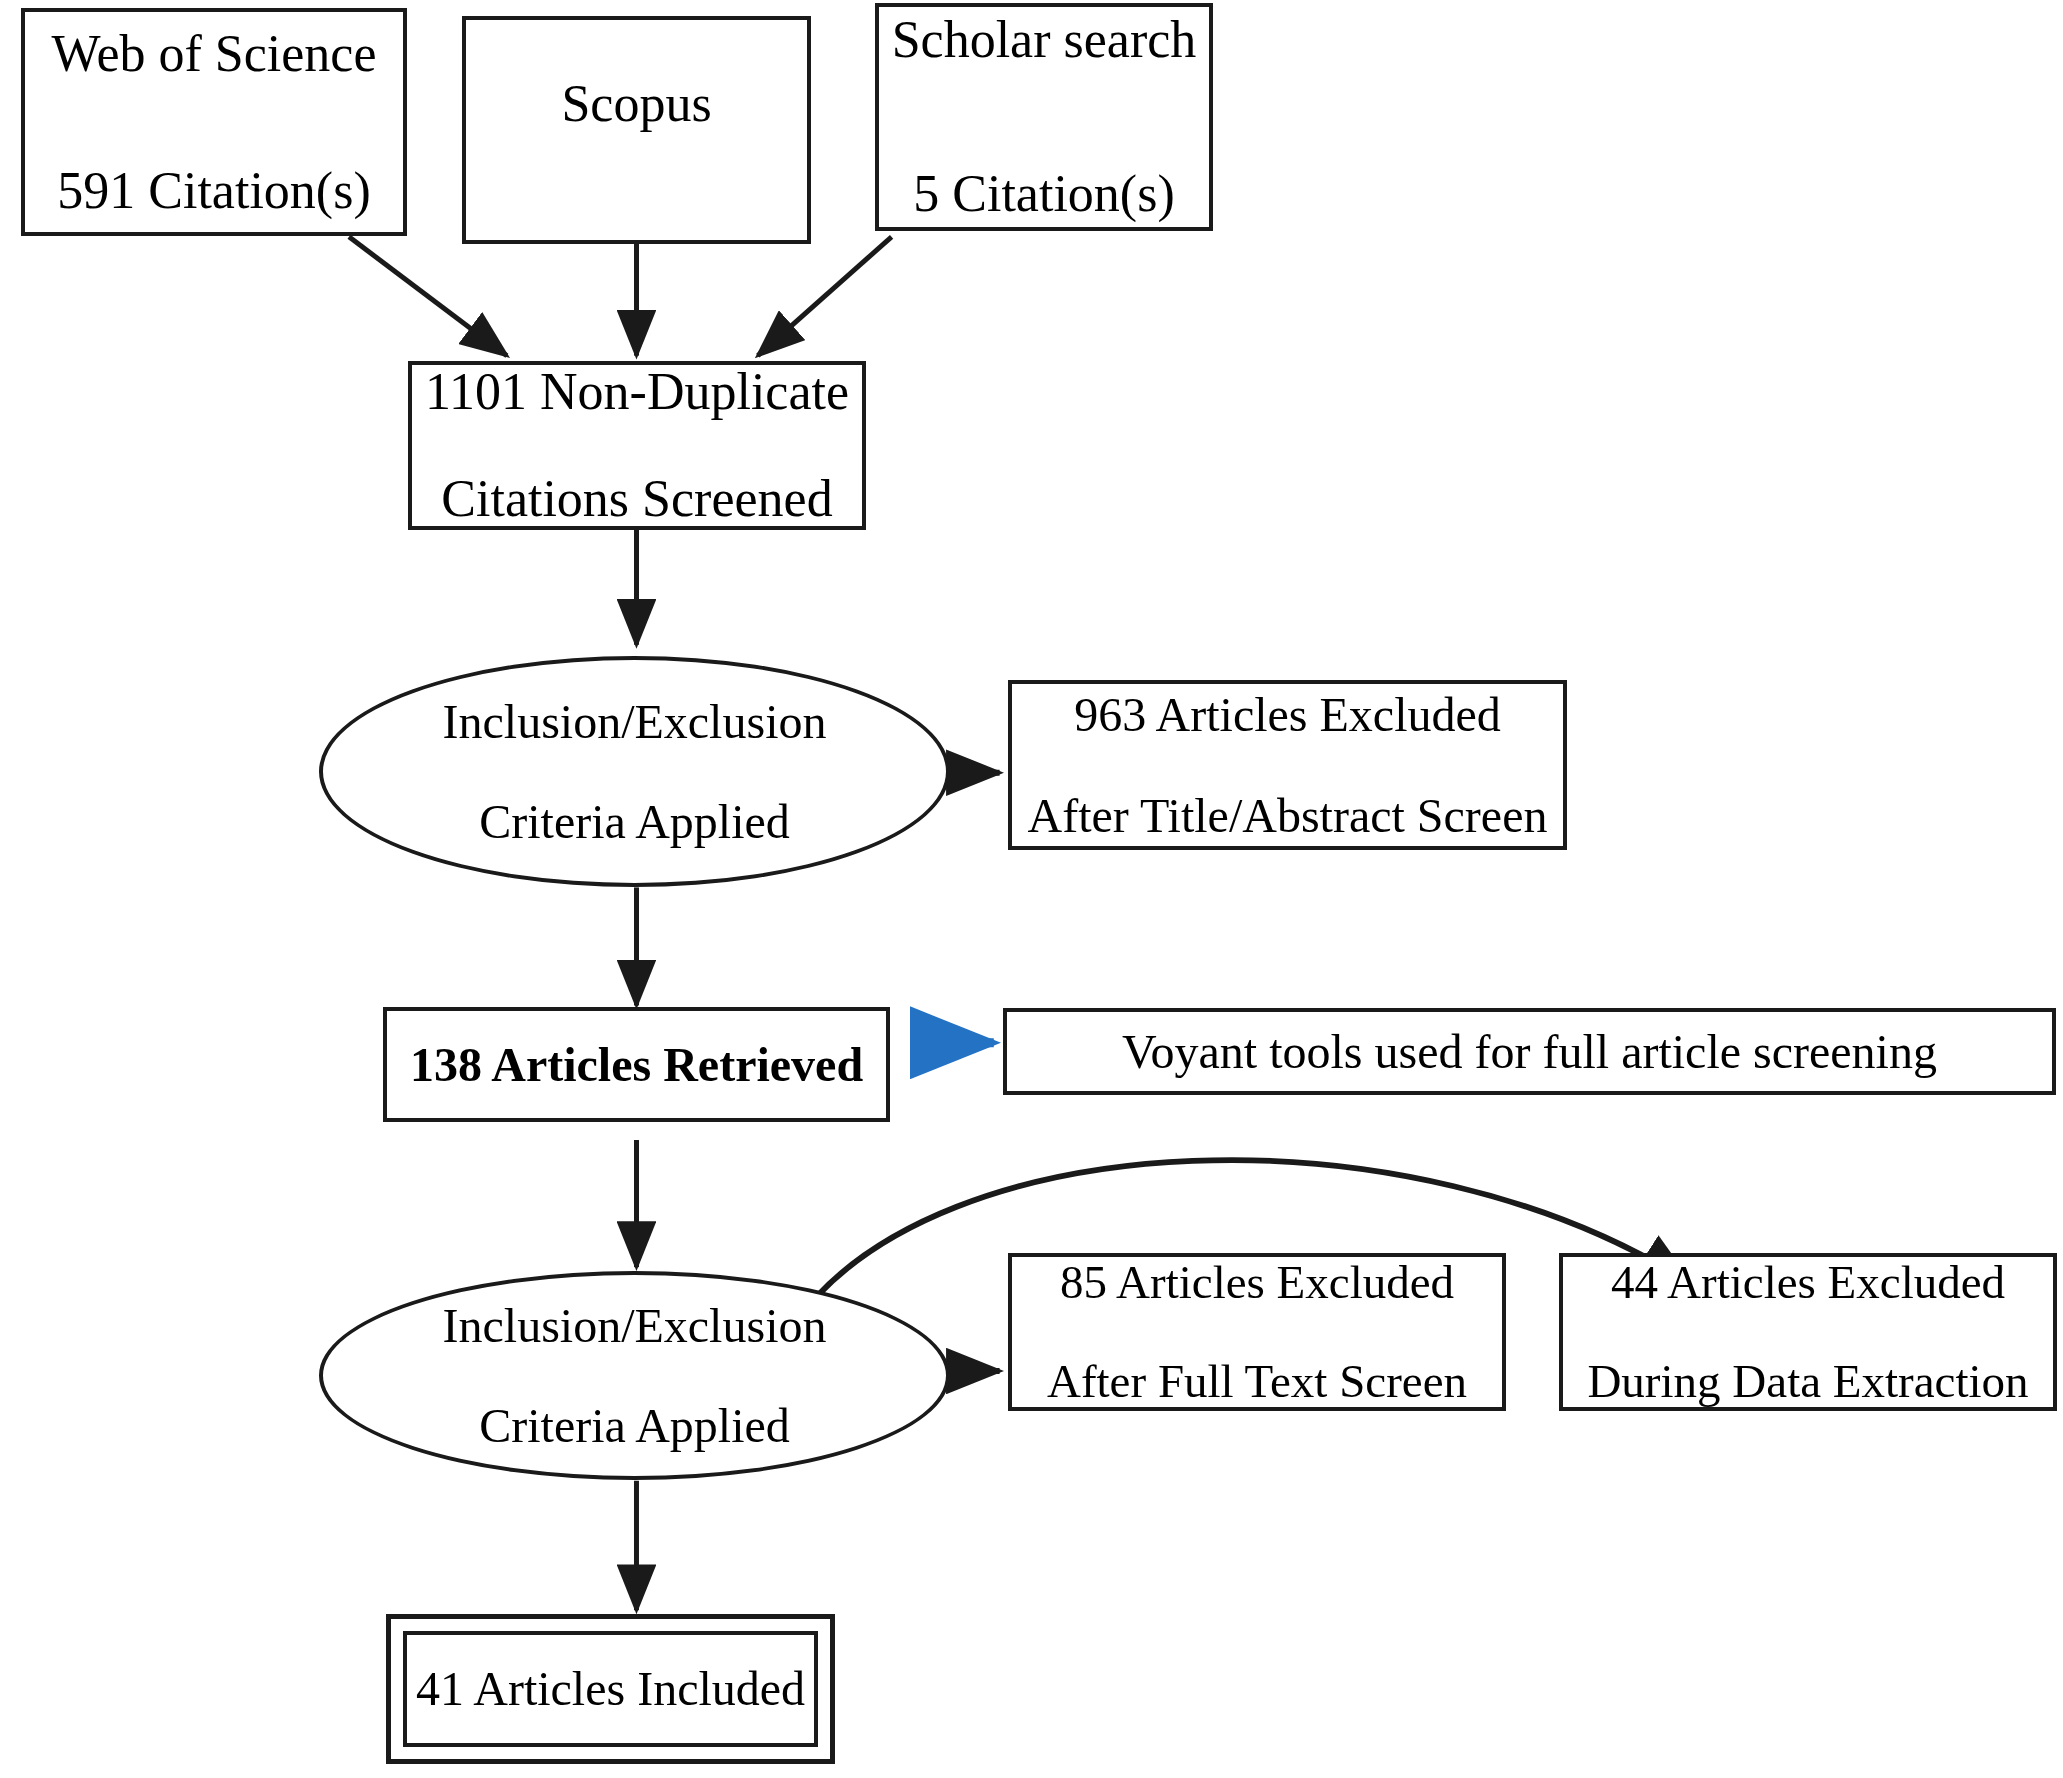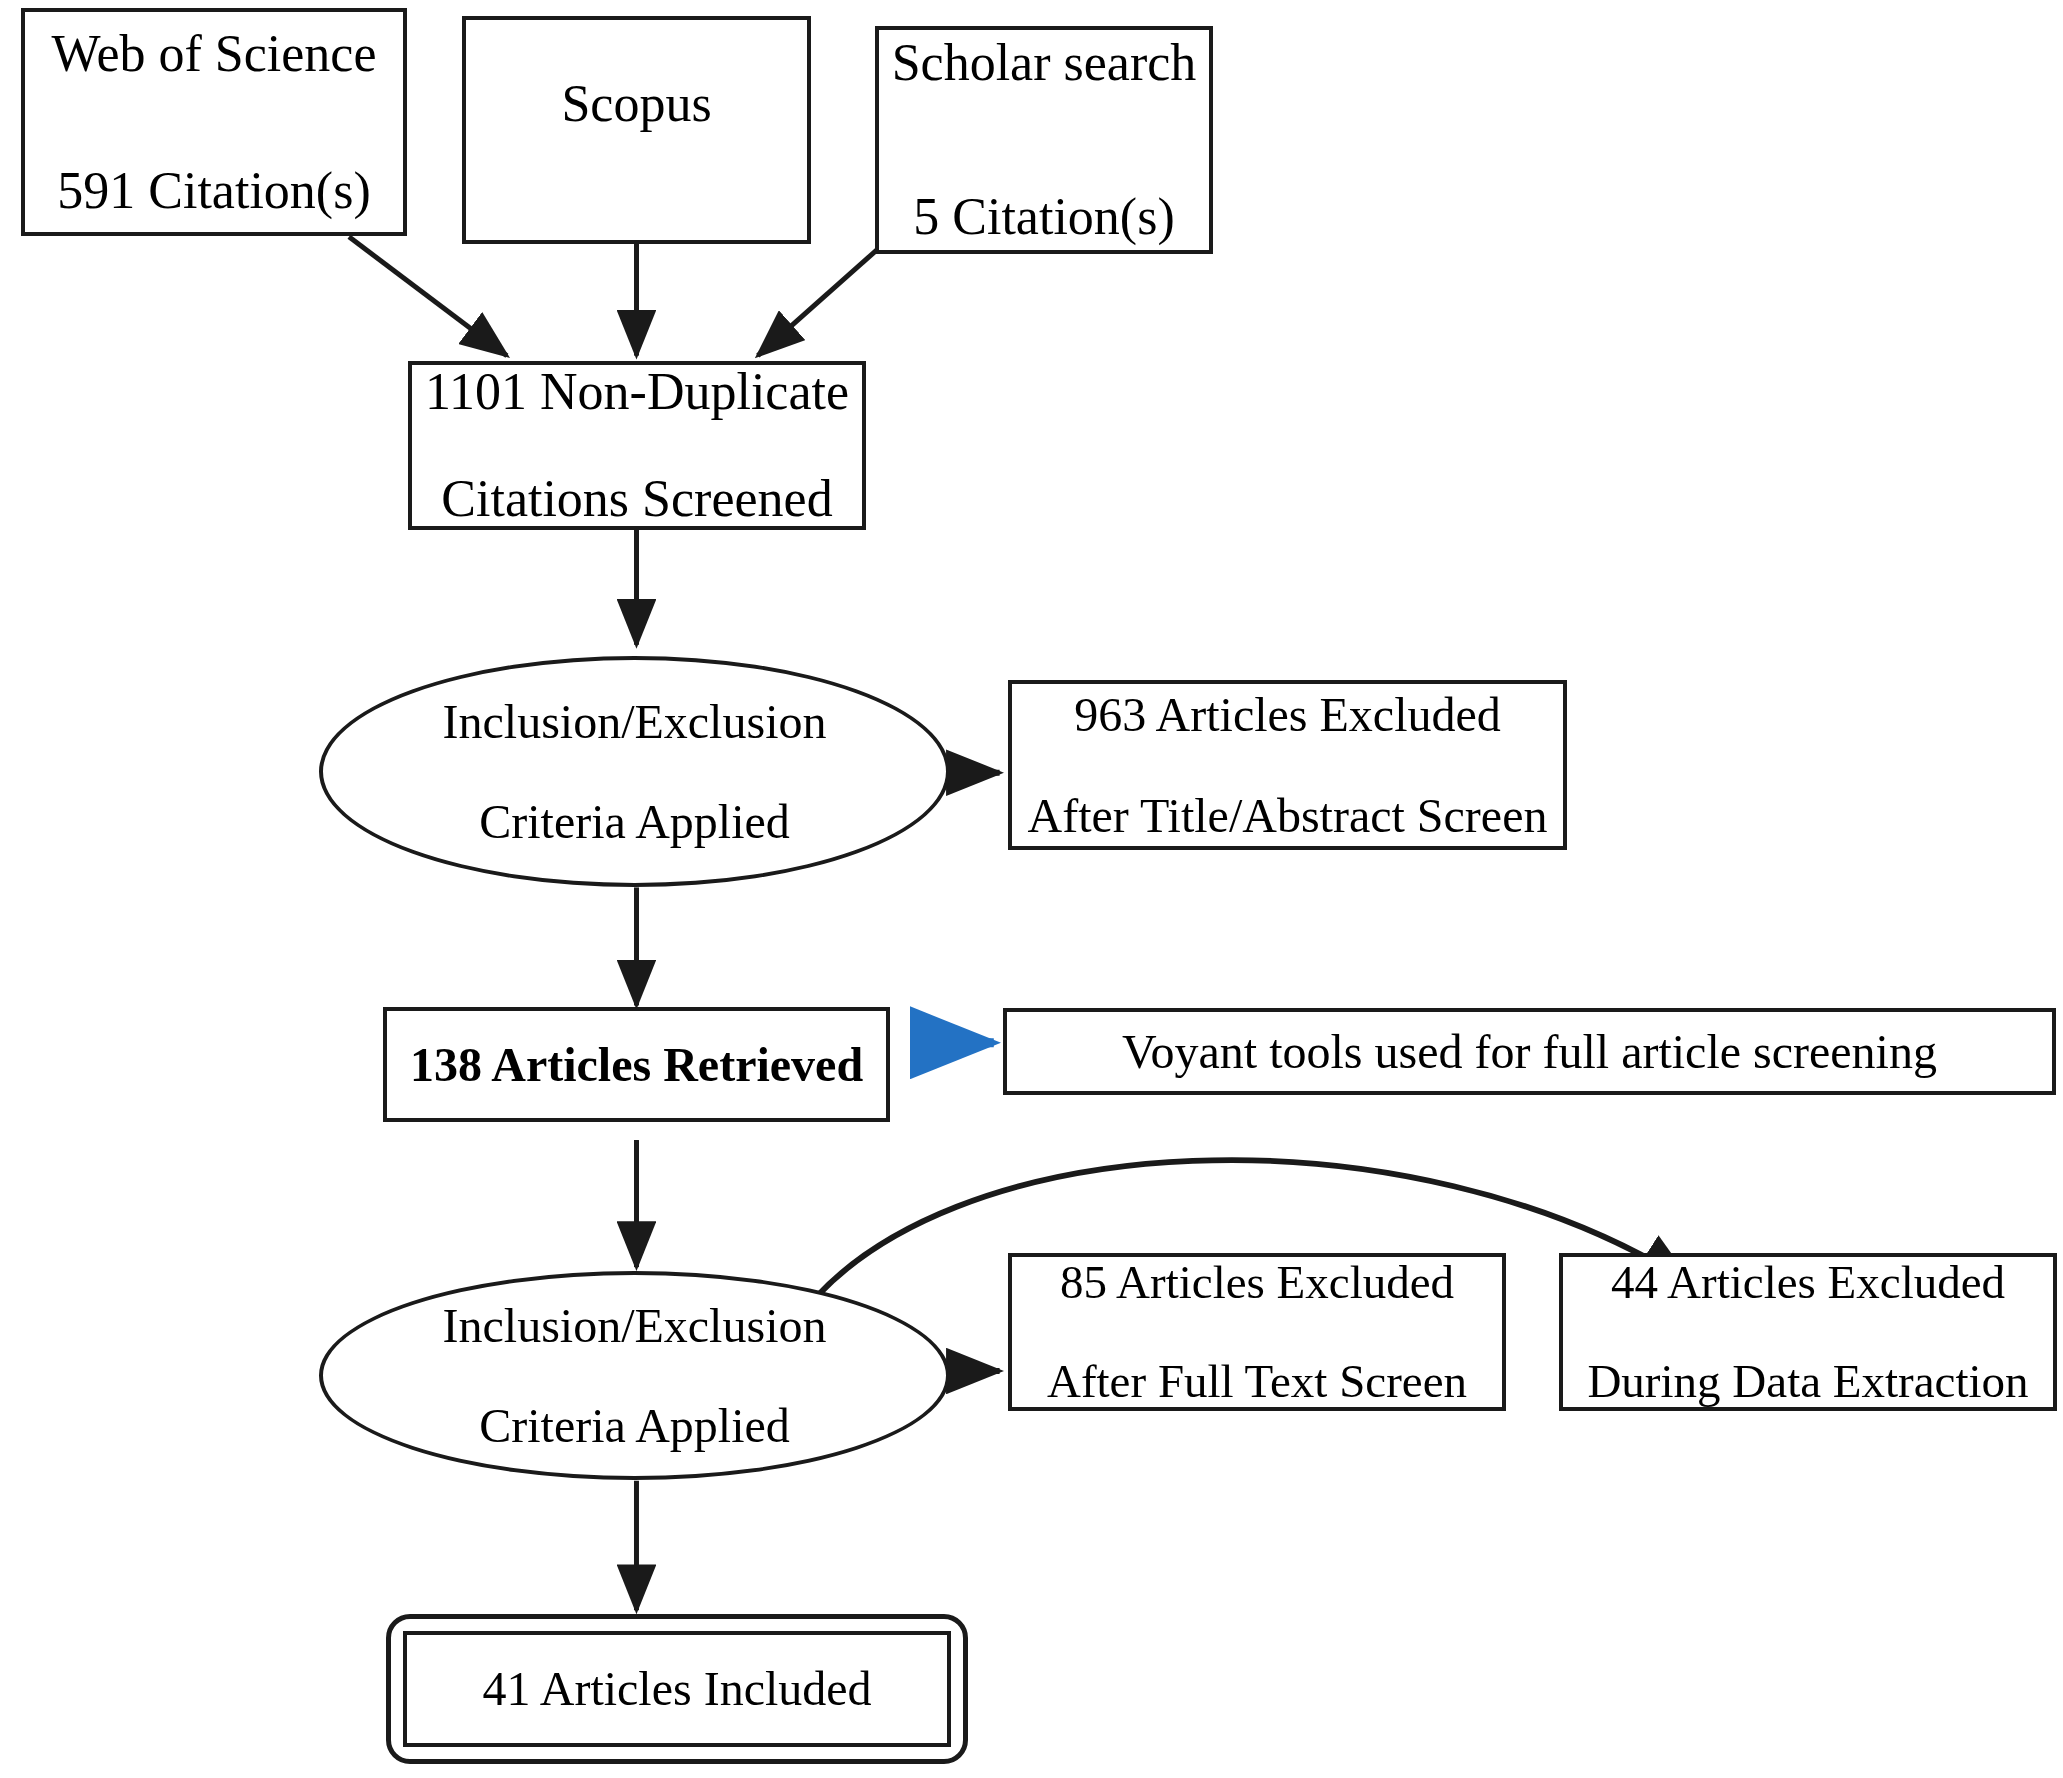--- a/index.html
+++ b/index.html
@@ -109,21 +109,21 @@
 
   <div class="node box src-box" style="left:21px; top:8.3px; width:386px; height:228px;">
     <span class="line fz-62">Web of Science</span>
     <span class="line fz-62">591 Citation(s)</span>
   </div>
 
   <div class="node box src-box" style="left:462px; top:8.3px; width:349px; height:228px;margin-top:8px;">
     <span class="line fz-62">Scopus</span>
   </div>
 
-  <div class="node box src-box" style="left:875px; top:26px; width:338px; height:228px;gap:16px;">
+  <div class="node box src-box" style="left:875px; top:3px; width:338px; height:228px;gap:16px;">
     <span class="line fz-62">Scholar search</span>
     <span class="line fz-62">5 Citation(s)</span>
   </div>
 
   <div class="node box gap-lines" style="left:408px; top:361px; width:458px; height:169px;">
     <span class="line fz-62">1101 Non-Duplicate</span>
     <span class="line fz-62">Citations Screened</span>
   </div>
 
   <div class="node ellipse gap-lines" style="left:319px; top:656px; width:631px; height:231px;">
@@ -152,20 +152,20 @@
   <div class="node box gap-lines" style="left:1008px; top:1253px; width:498px; height:158px;">
     <span class="line fz-56">85 Articles Excluded</span>
     <span class="line fz-56">After Full Text Screen</span>
   </div>
 
   <div class="node box gap-lines" style="left:1559px; top:1253px; width:498px; height:158px;">
     <span class="line fz-56">44 Articles Excluded</span>
     <span class="line fz-56">During Data Extraction</span>
   </div>
 
-  <div class="node box-double" style="left:386px; top:1614px; width:582px; height:150px;border-radius:24px;">
+  <div class="node box-double" style="left:386px; top:1614px; width:449px; height:150px;">
     <div class="inner">
       <span class="line fz-58">41 Articles Included</span>
     </div>
   </div>
 
 </div>
 
 
 </body></html>

